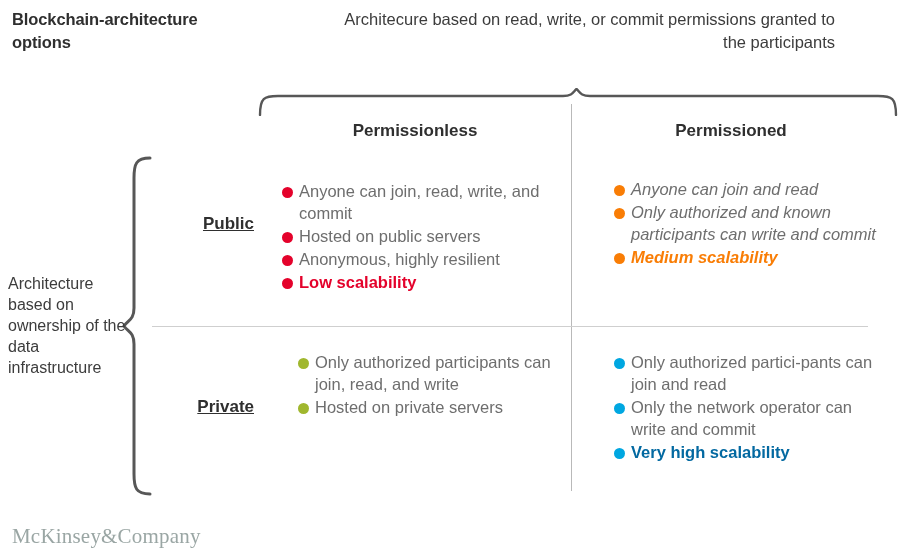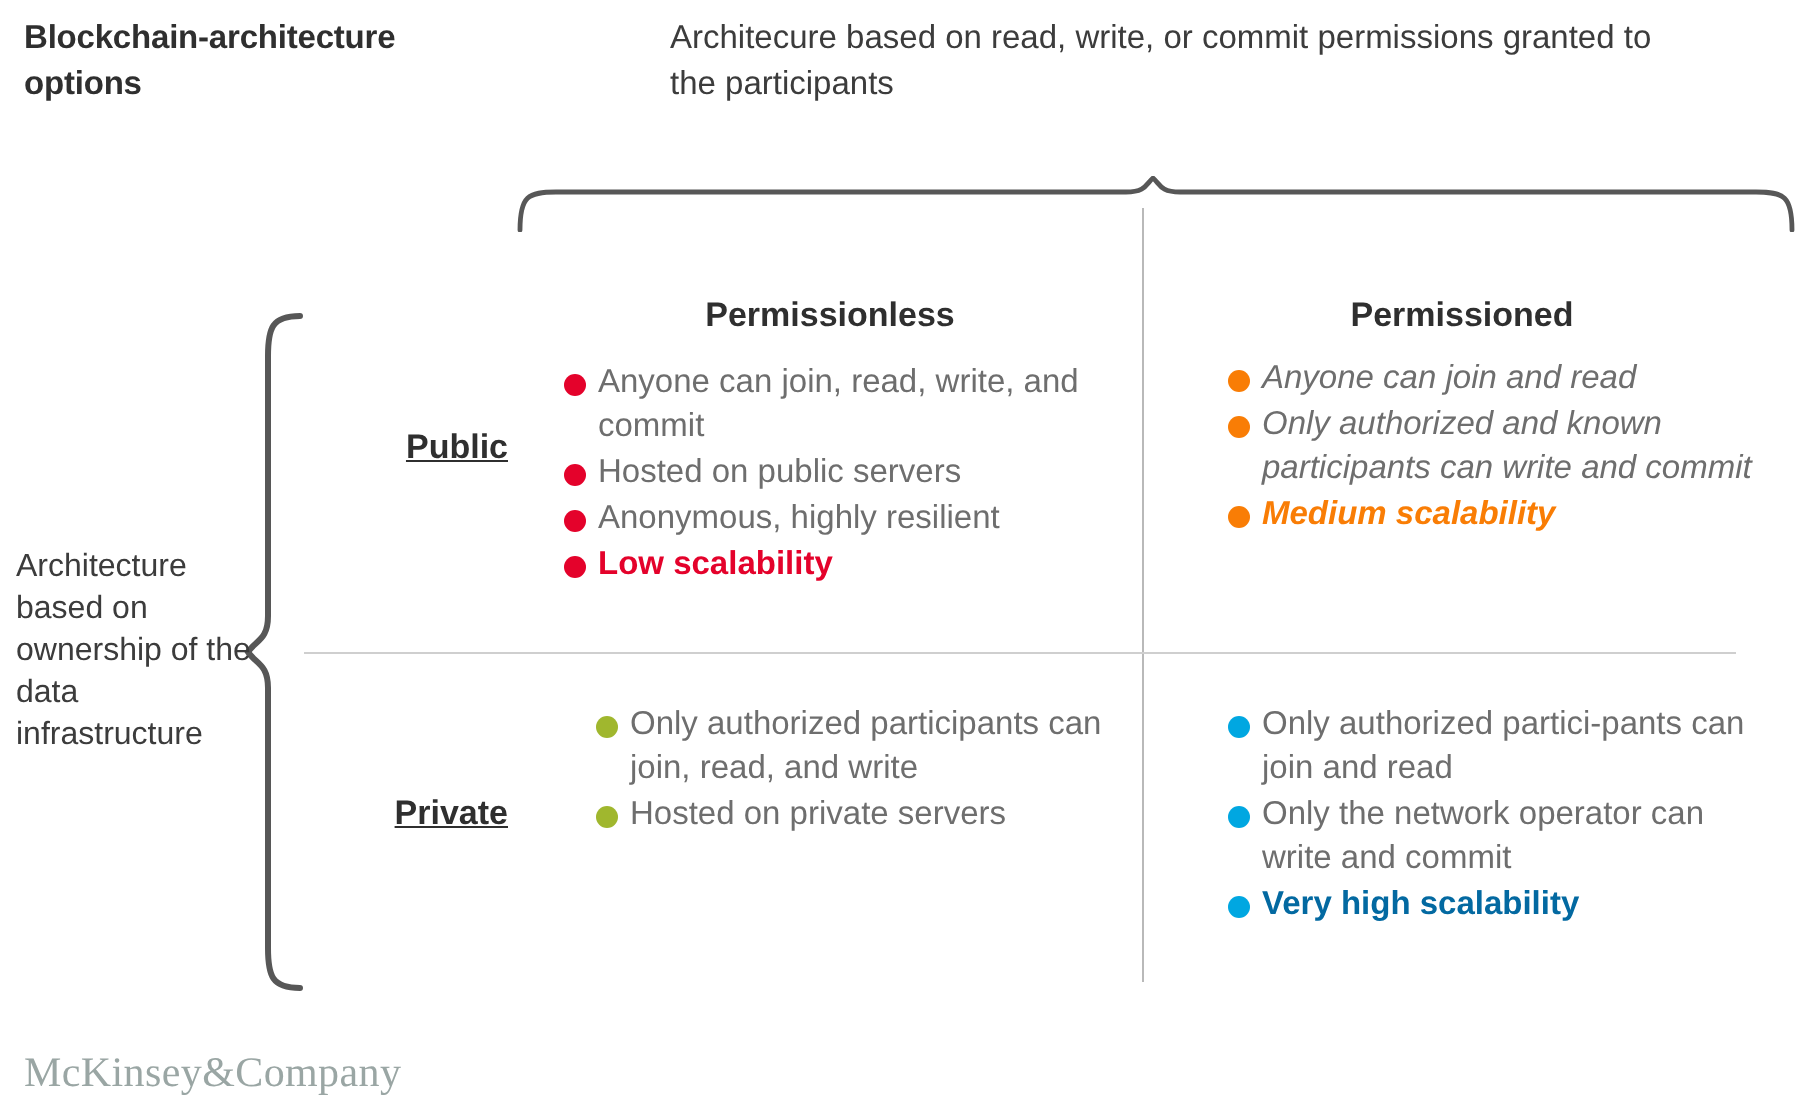--- a/index.html
+++ b/index.html
@@ -29,21 +29,21 @@
     color: #2f2f2f;
     letter-spacing: -0.1px;
   }
 
   
   #top-caption {
     position: absolute;
     left: 335px;
     top: 8px;
     width: 500px;
-    text-align: left;
+    text-align: right;
     font-size: 16.5px;
     line-height: 1.4;
     color: #3c3c3c;
   }
 
   
   #top-brace {
     position: absolute;
     left: 258px;
     top: 88px;
@@ -72,21 +72,21 @@
     left: 152px;
     top: 326px;
     width: 716px;
     height: 1px;
     background: #cfcfcf;
   }
 
   
   .col-head {
     position: absolute;
-    top: 148px;
+    top: 121px;
     font-size: 17px;
     font-weight: bold;
     color: #2f2f2f;
     text-align: center;
   }
   #col-head-0 { left: 262px; width: 306px; }
   #col-head-1 { left: 576px; width: 310px; }
 
   
   .row-label {

